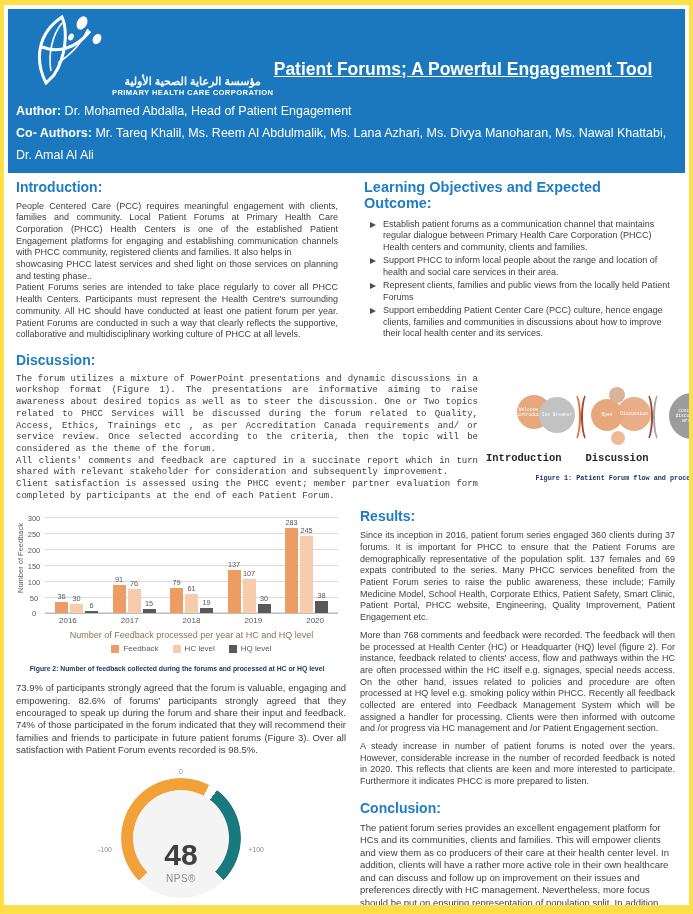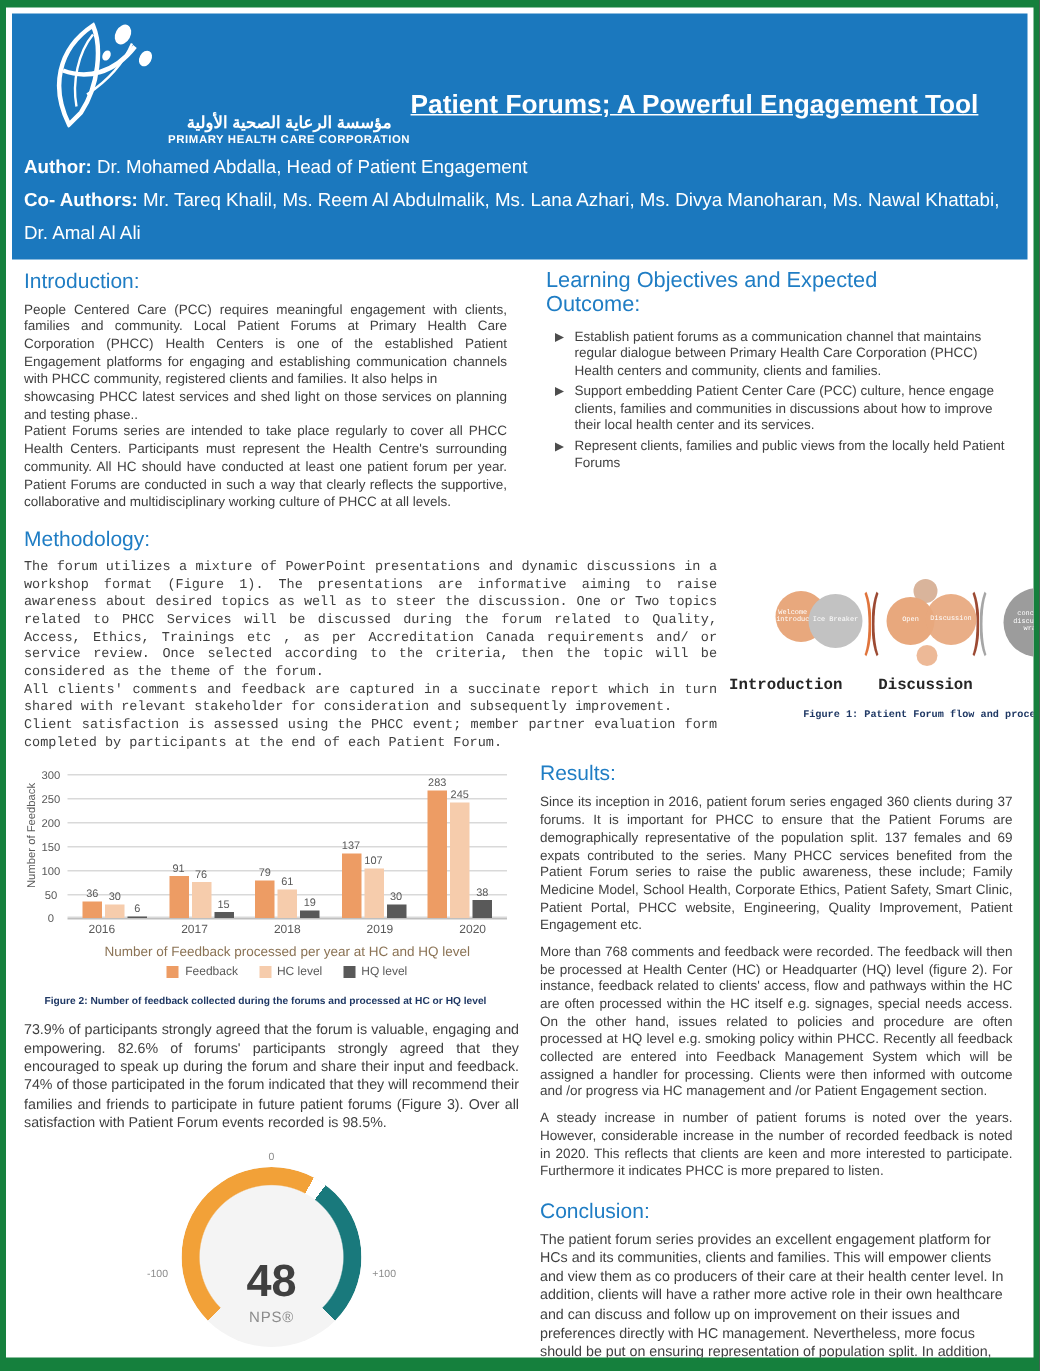--- a/index.html
+++ b/index.html
@@ -1,35 +1,35 @@
 <!DOCTYPE html>
 <html><head>
 <meta charset="utf-8">
 <style>
   * { margin:0; padding:0; box-sizing:border-box; }
   html,body { background:#222; }
   body { font-family:"Liberation Sans", sans-serif; }
-  .poster-frame { position:relative; width:693px; height:914px; background:#15803d; margin:0 auto; overflow:hidden; }
+  .poster-frame { position:relative; width:693px; height:914px; background:#fde047; margin:0 auto; overflow:hidden; }
   .page { position:absolute; left:4px; top:5px; right:4px; bottom:9px; background:#fff; overflow:hidden; }
 
   
   .header { margin:4px 4px 0 4px; background:#1b78be; color:#fff; padding:4px 10px 6px 8px; }
   .header-top { display:flex; align-items:stretch; }
   .logo-block { position:relative; width:235px; height:86px; flex:none; }
   .logo-art { position:absolute; left:8px; top:0; }
   .org-names { position:absolute; left:96px; bottom:2px; text-align:center; white-space:nowrap; }
   .org-ar { font-size:11px; font-weight:bold; }
   .org-en { font-size:7.6px; font-weight:bold; letter-spacing:.4px; }
   .poster-title { flex:1; display:flex; align-items:center; justify-content:center; font-size:17.5px; font-weight:bold; padding-top:26px;text-decoration:underline; }
   .author-lines { font-size:12.5px; line-height:1.75; margin-top:2px; }
   .author-lines b { font-weight:bold; }
 
   
   .content { padding:6px 12px 0 12px; }
-  .sec-heading { color:#1f7dc4; font-weight:normal; font-size:14px; margin-bottom:6px; }
+  .sec-heading { color:#1f7dc4; font-weight:bold; font-size:14px; margin-bottom:6px; }
   .body-text { color:#3f3f3f; font-size:9px; line-height:1.3; text-align:justify; white-space:pre-line; }
 
   .row1 { display:flex; gap:26px; }
   .row1-left { width:322px; flex:none; }
   .row1-right { flex:1; padding-right:4px; }
   .row1-right .sec-heading { font-size:14.5px; margin-bottom:8px; width:260px; }
   .obj-list { list-style:none; padding-left:6px; }
   .obj-li { display:flex; gap:7px; color:#3f3f3f; font-size:9px; line-height:1.28; margin-bottom:2px; }
   .tri-bullet { width:0; height:0; border-top:3.5px solid transparent; border-bottom:3.5px solid transparent; border-left:6px solid #4d4d4d; margin-top:3px; flex:none; }
 
@@ -139,32 +139,36 @@
         </div>
         <div class="row1-right">
           <div class="sec-heading">Learning Objectives and Expected Outcome:</div>
           <ul class="obj-list">
             <li class="obj-li">
                 <span class="tri-bullet"></span>
                 <span>Establish patient forums as a communication channel that maintains regular dialogue between Primary Health Care Corporation (PHCC) Health centers and community, clients and families.</span>
               </li>
             <li class="obj-li">
                 <span class="tri-bullet"></span>
-                <span>Support embedding Patient Center Care (PCC) culture, hence engage clients, families and communities in discussions about how to improve their local health center and its services.</span>
+                <span>Support PHCC to inform local people about the range and location of health and social care services in their area.</span>
               </li>
             <li class="obj-li">
                 <span class="tri-bullet"></span>
                 <span>Represent clients, families and public views from the locally held Patient Forums</span>
               </li>
+            <li class="obj-li">
+                <span class="tri-bullet"></span>
+                <span>Support embedding Patient Center Care (PCC) culture, hence engage clients, families and communities in discussions about how to improve their local health center and its services.</span>
+              </li>
           </ul>
         </div>
       </div>
 
       <div class="meth">
-        <div class="sec-heading">Methodology:</div>
+        <div class="sec-heading">Discussion:</div>
         <div class="meth-flex">
           <div class="meth-text body-text">The forum utilizes a mixture of PowerPoint presentations and dynamic discussions in a workshop format (Figure 1). The presentations are informative aiming to raise awareness about desired topics as well as to steer the discussion. One or Two topics related to PHCC Services will be discussed during the forum related to Quality, Access, Ethics, Trainings etc , as per Accreditation Canada requirements and/ or service review. Once selected according to the criteria, then the topic will be considered as the theme of the forum.
 All clients' comments and feedback are captured in a succinate report which in turn shared with relevant stakeholder for consideration and subsequently improvement.
 Client satisfaction is assessed using the PHCC event; member partner evaluation form completed by participants at the end of each Patient Forum.</div>
           <div class="fig1">
             <div class="fig1-row">
               <div class="stage">
                 <div class="circ c-peach" style="left:0;top:8px;width:34px;height:34px;">Welcome and introduction</div>
                 <div class="circ c-gray" style="left:22px;top:10px;width:36px;height:36px;">Ice Breaker</div>
               </div>

